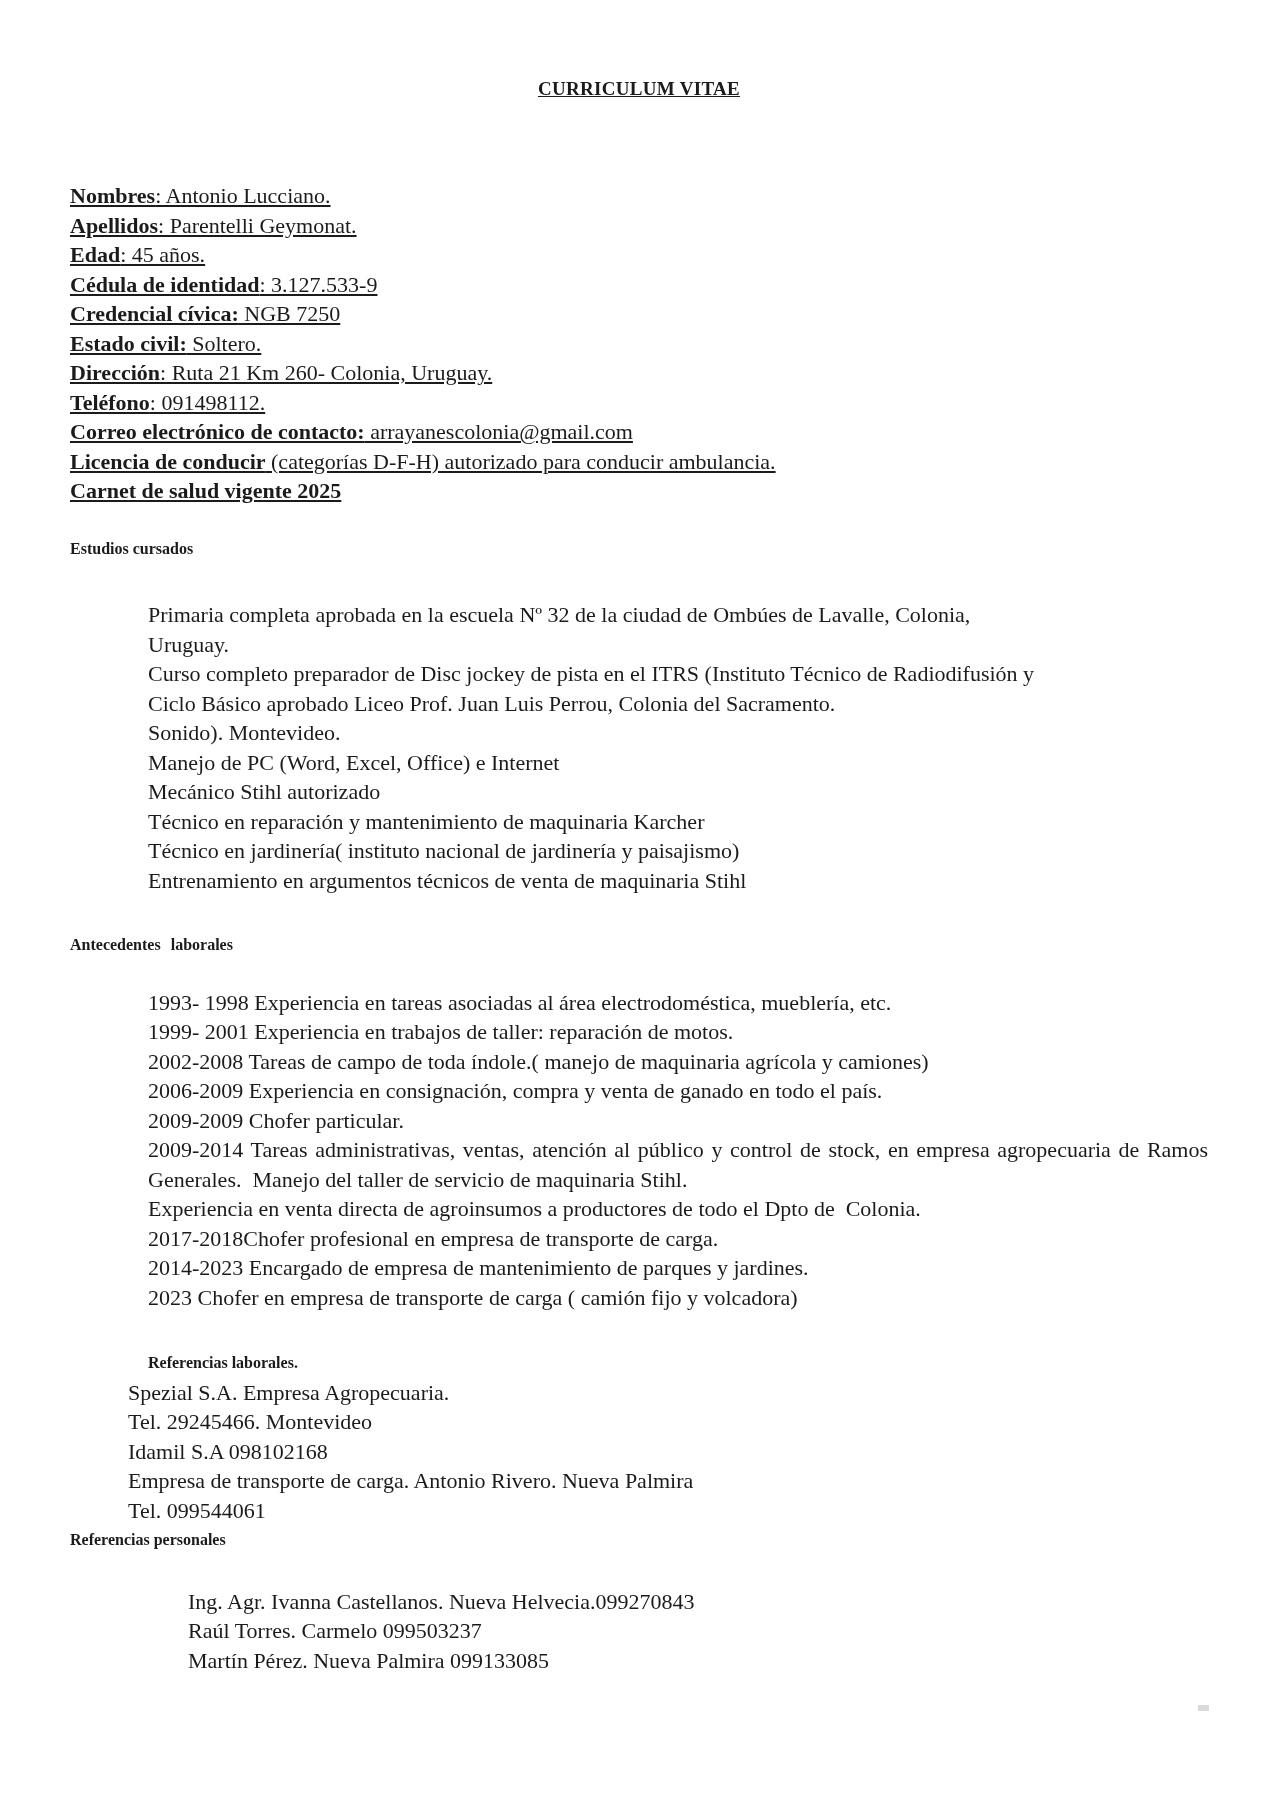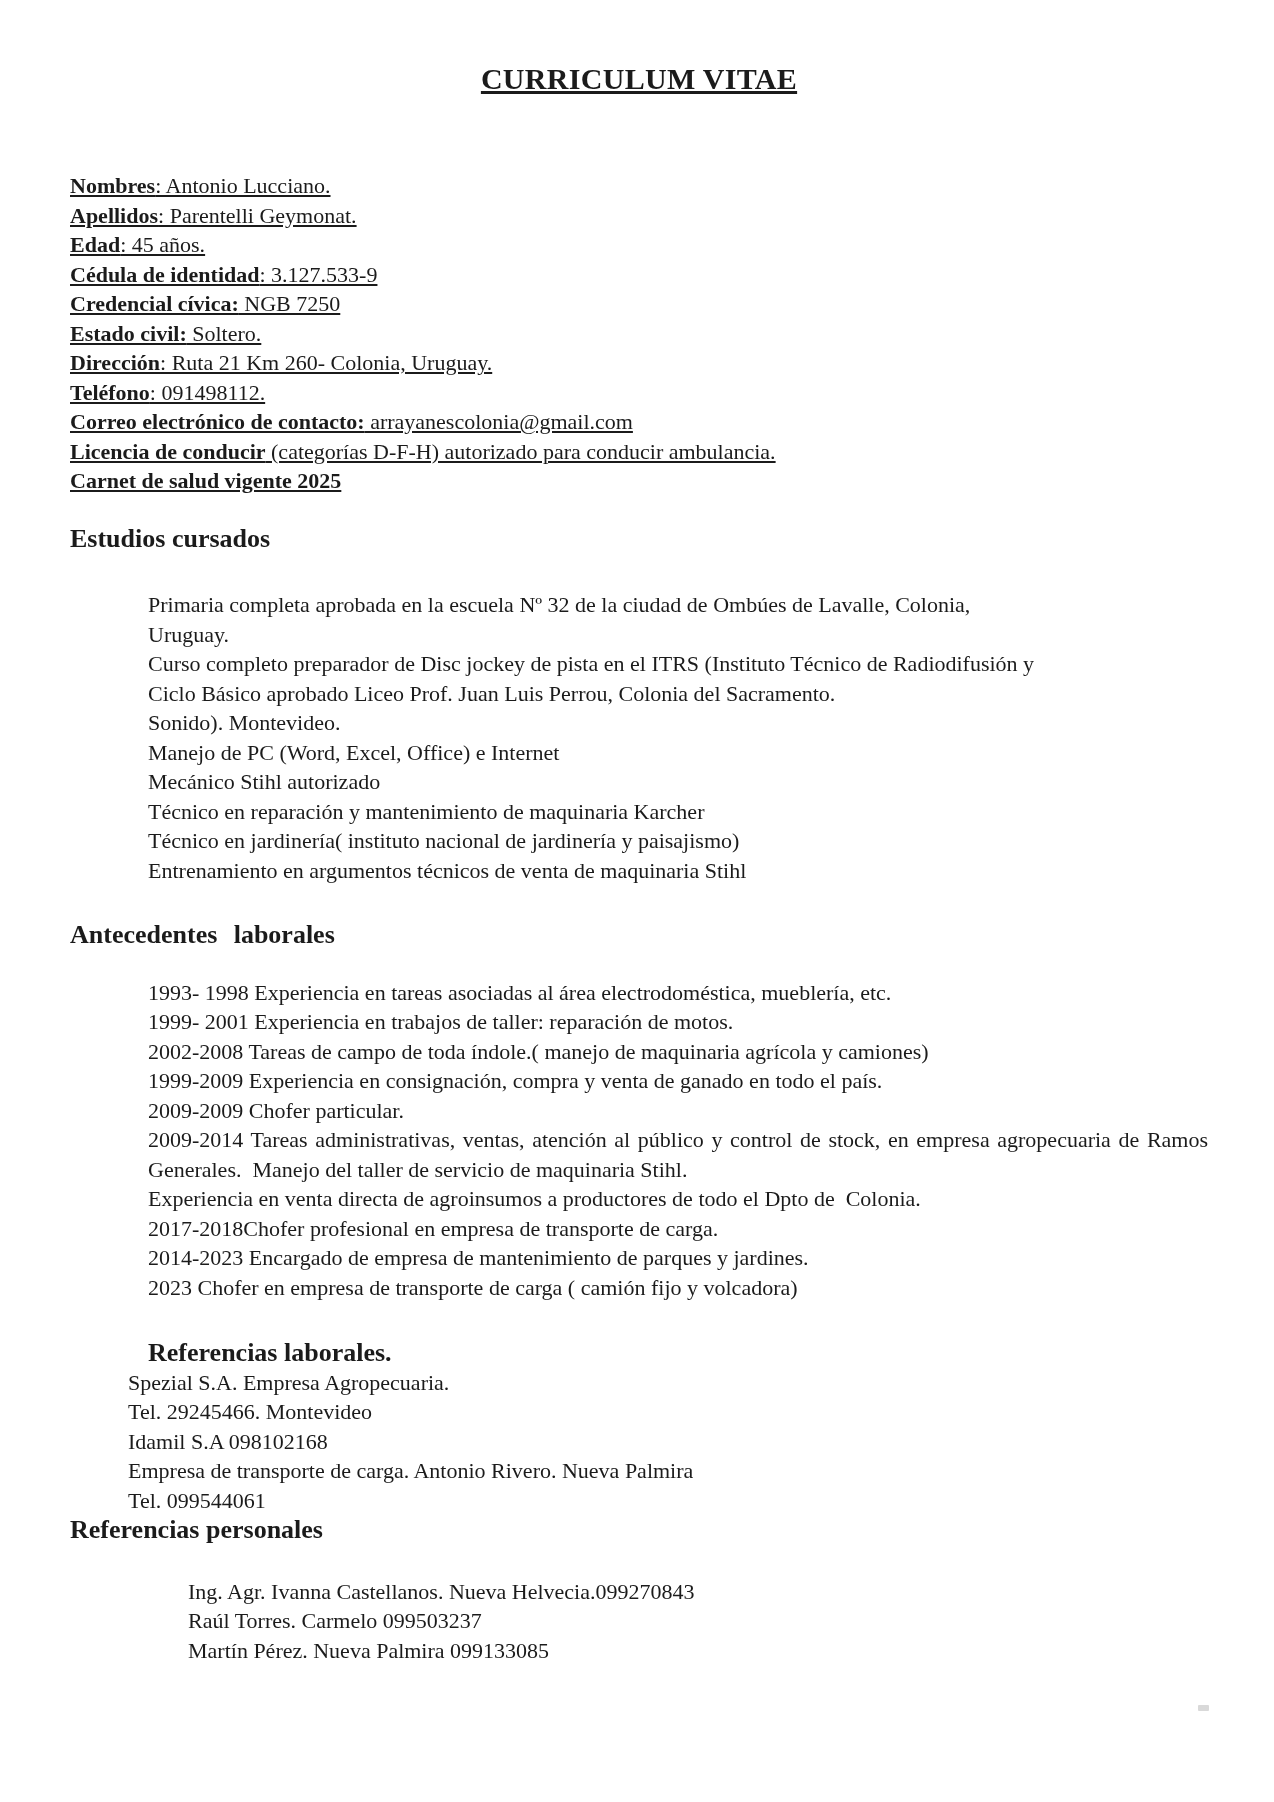--- a/index.html
+++ b/index.html
@@ -15,34 +15,34 @@
     background: #ffffff;
     box-sizing: border-box;
     padding: 64px 66px 0 70px;
     font-family: "Liberation Serif", serif;
     font-size: 22px;
     line-height: 29.5px;
     color: #1b1b1b;
     overflow: hidden;
   }
   .title {
-    margin: 0;
-    font-size: 30px;
+    margin: 10px;
+    font-size: 19px;
     font-weight: bold;
     text-align: center;
     text-decoration: underline;
     line-height: 29px;
     letter-spacing: 0.3px;
   }
   .b { font-weight: bold; }
   .line { white-space: nowrap; }
   .personal-block { margin-top: 78px; text-decoration: underline; }
   .heading {
     margin: 0;
-    font-size: 26px;
+    font-size: 16px;
     font-weight: bold;
     line-height: 29.5px;
   }
   .heading-estudios { margin-top: 28px; }
   .heading-antecedentes { margin-top: 35px; word-spacing: 0.38em; }
   .indent1 { margin-left: 78px; }
   .studies-block { margin-top: 37px; }
   .work-block { margin-top: 28px; }
   .para-justify {
     text-align: justify;
@@ -96,21 +96,21 @@
     <div class="line">Técnico en jardinería( instituto nacional de jardinería y paisajismo)</div>
     <div class="line">Entrenamiento en argumentos técnicos de venta de maquinaria Stihl</div>
   </section>
 
   <h2 class="heading heading-antecedentes">Antecedentes laborales</h2>
 
   <section class="indent1 work-block">
     <div class="line">1993- 1998 Experiencia en tareas asociadas al área electrodoméstica, mueblería, etc.</div>
     <div class="line">1999- 2001 Experiencia en trabajos de taller: reparación de motos.</div>
     <div class="line">2002-2008 Tareas de campo de toda índole.( manejo de maquinaria agrícola y camiones)</div>
-    <div class="line">1999-2009 Experiencia en consignación, compra y venta de ganado en todo el país.</div>
+    <div class="line">2006-2009 Experiencia en consignación, compra y venta de ganado en todo el país.</div>
     <div class="line">2009-2009 Chofer particular.</div>
     <div class="para-justify">2009-2014 Tareas administrativas, ventas, atención al público y control de stock, en empresa agropecuaria de Ramos Generales.&nbsp; Manejo del taller de servicio de maquinaria Stihl.</div>
     <div class="line">Experiencia en venta directa de agroinsumos a productores de todo el Dpto de&nbsp; Colonia.</div>
     <div class="line">2017-2018Chofer profesional en empresa de transporte de carga.</div>
     <div class="line">2014-2023 Encargado de empresa de mantenimiento de parques y jardines.</div>
     <div class="line">2023 Chofer en empresa de transporte de carga ( camión fijo y volcadora)</div>
   </section>
 
   <h3 class="heading indent1 subheading-refs">Referencias laborales.</h3>
 

